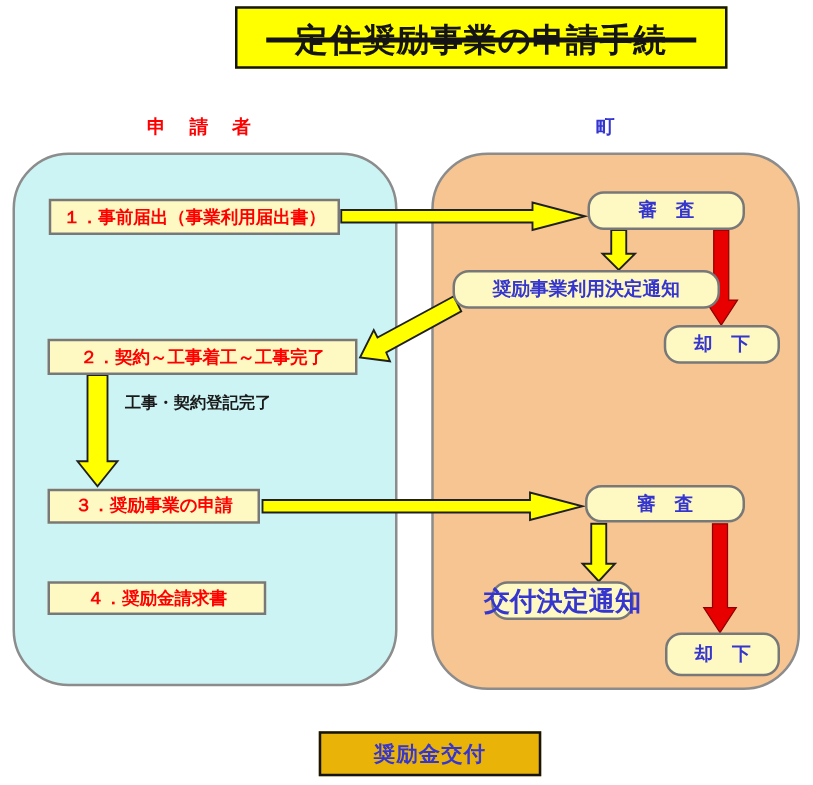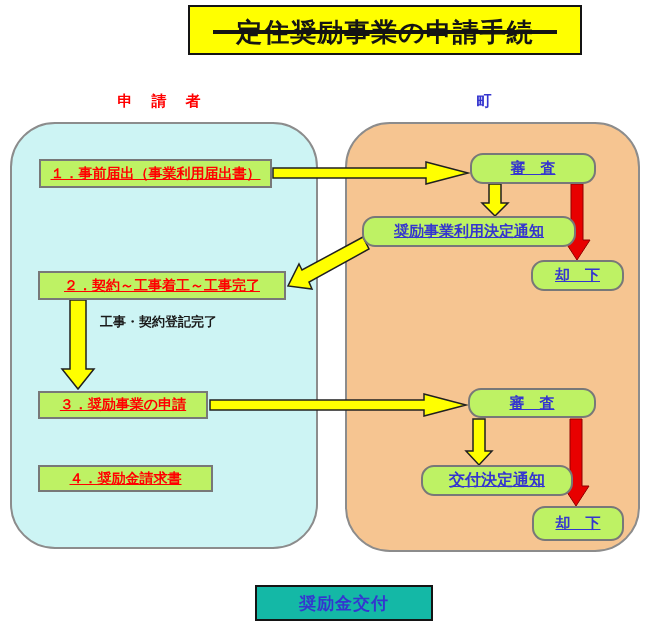--- a/index.html
+++ b/index.html
@@ -23,36 +23,36 @@
   .colhead.red  { left:60px;  color:#FF0000; }
   .colhead.blue { left:385px; color:#3535CF; }
 
   .panel { position:absolute; border:2px solid #8C8C8C; border-radius:45px; }
   .panel.cyan   { left:10px;  top:122px; width:308px; height:427px; background:#CDF4F4; }
   .panel.orange { left:345px; top:122px; width:295px; height:430px; background:#F6C591; }
 
   .arrows { position:absolute; left:0; top:0; width:650px; height:628px; pointer-events:none; }
 
   .node {
-    position:absolute; background:#bef264; border:2px solid #787878;
+    position:absolute; background:#fef9c3; border:2px solid #787878;
     display:flex; align-items:center; justify-content:center;
-    font-weight:bold; white-space:nowrap;text-decoration:underline;
+    font-weight:bold; white-space:nowrap;
   }
   .node.red  { color:#FF0000; font-size:14px; }
   .node.blue { color:#3535CF; font-size:15px;border-radius:13px; }
 
   .note {
     position:absolute; left:100px; top:314px;
     font-size:13px; font-weight:bold; color:#1A1A1A; line-height:16px;
     white-space:nowrap;
   }
 
   .grant-box {
     position:absolute; left:255px; top:585px; width:178px; height:36px;
-    background:#14b8a6; border:2px solid #141414;
+    background:#eab308; border:2px solid #141414;
     display:flex; align-items:center; justify-content:center;
     font-size:17px; font-weight:bold; color:#3535CF; letter-spacing:1px;
   }
 </style>
 </head>
 <body>
 
 <div id="canvas">
 
   <div class="title-outer">
@@ -97,19 +97,19 @@
   <div class="note">
     <div>工事・契約登記完了</div>
   </div>
 
   <div class="node red" style="left:38px;  top:391px; width:170px; height:28px;">３．奨励事業の申請</div>
 
   <div class="node blue" style="left:468px; top:388px; width:128px; height:30px;">審　査</div>
 
   <div class="node red" style="left:38px;  top:465px; width:175px; height:27px;">４．奨励金請求書</div>
 
-  <div class="node blue" style="left:393px; top:465px; width:152px; height:31px; font-size:16px;margin-left:28px;">交付決定通知</div>
+  <div class="node blue" style="left:393px; top:465px; width:114px; height:31px; font-size:21px;">交付決定通知</div>
 
   <div class="node blue" style="left:532px; top:506px; width:92px; height:35px;">却　下</div>
 
   <div class="grant-box">奨励金交付</div>
 
 </div>
 
 </body></html>

